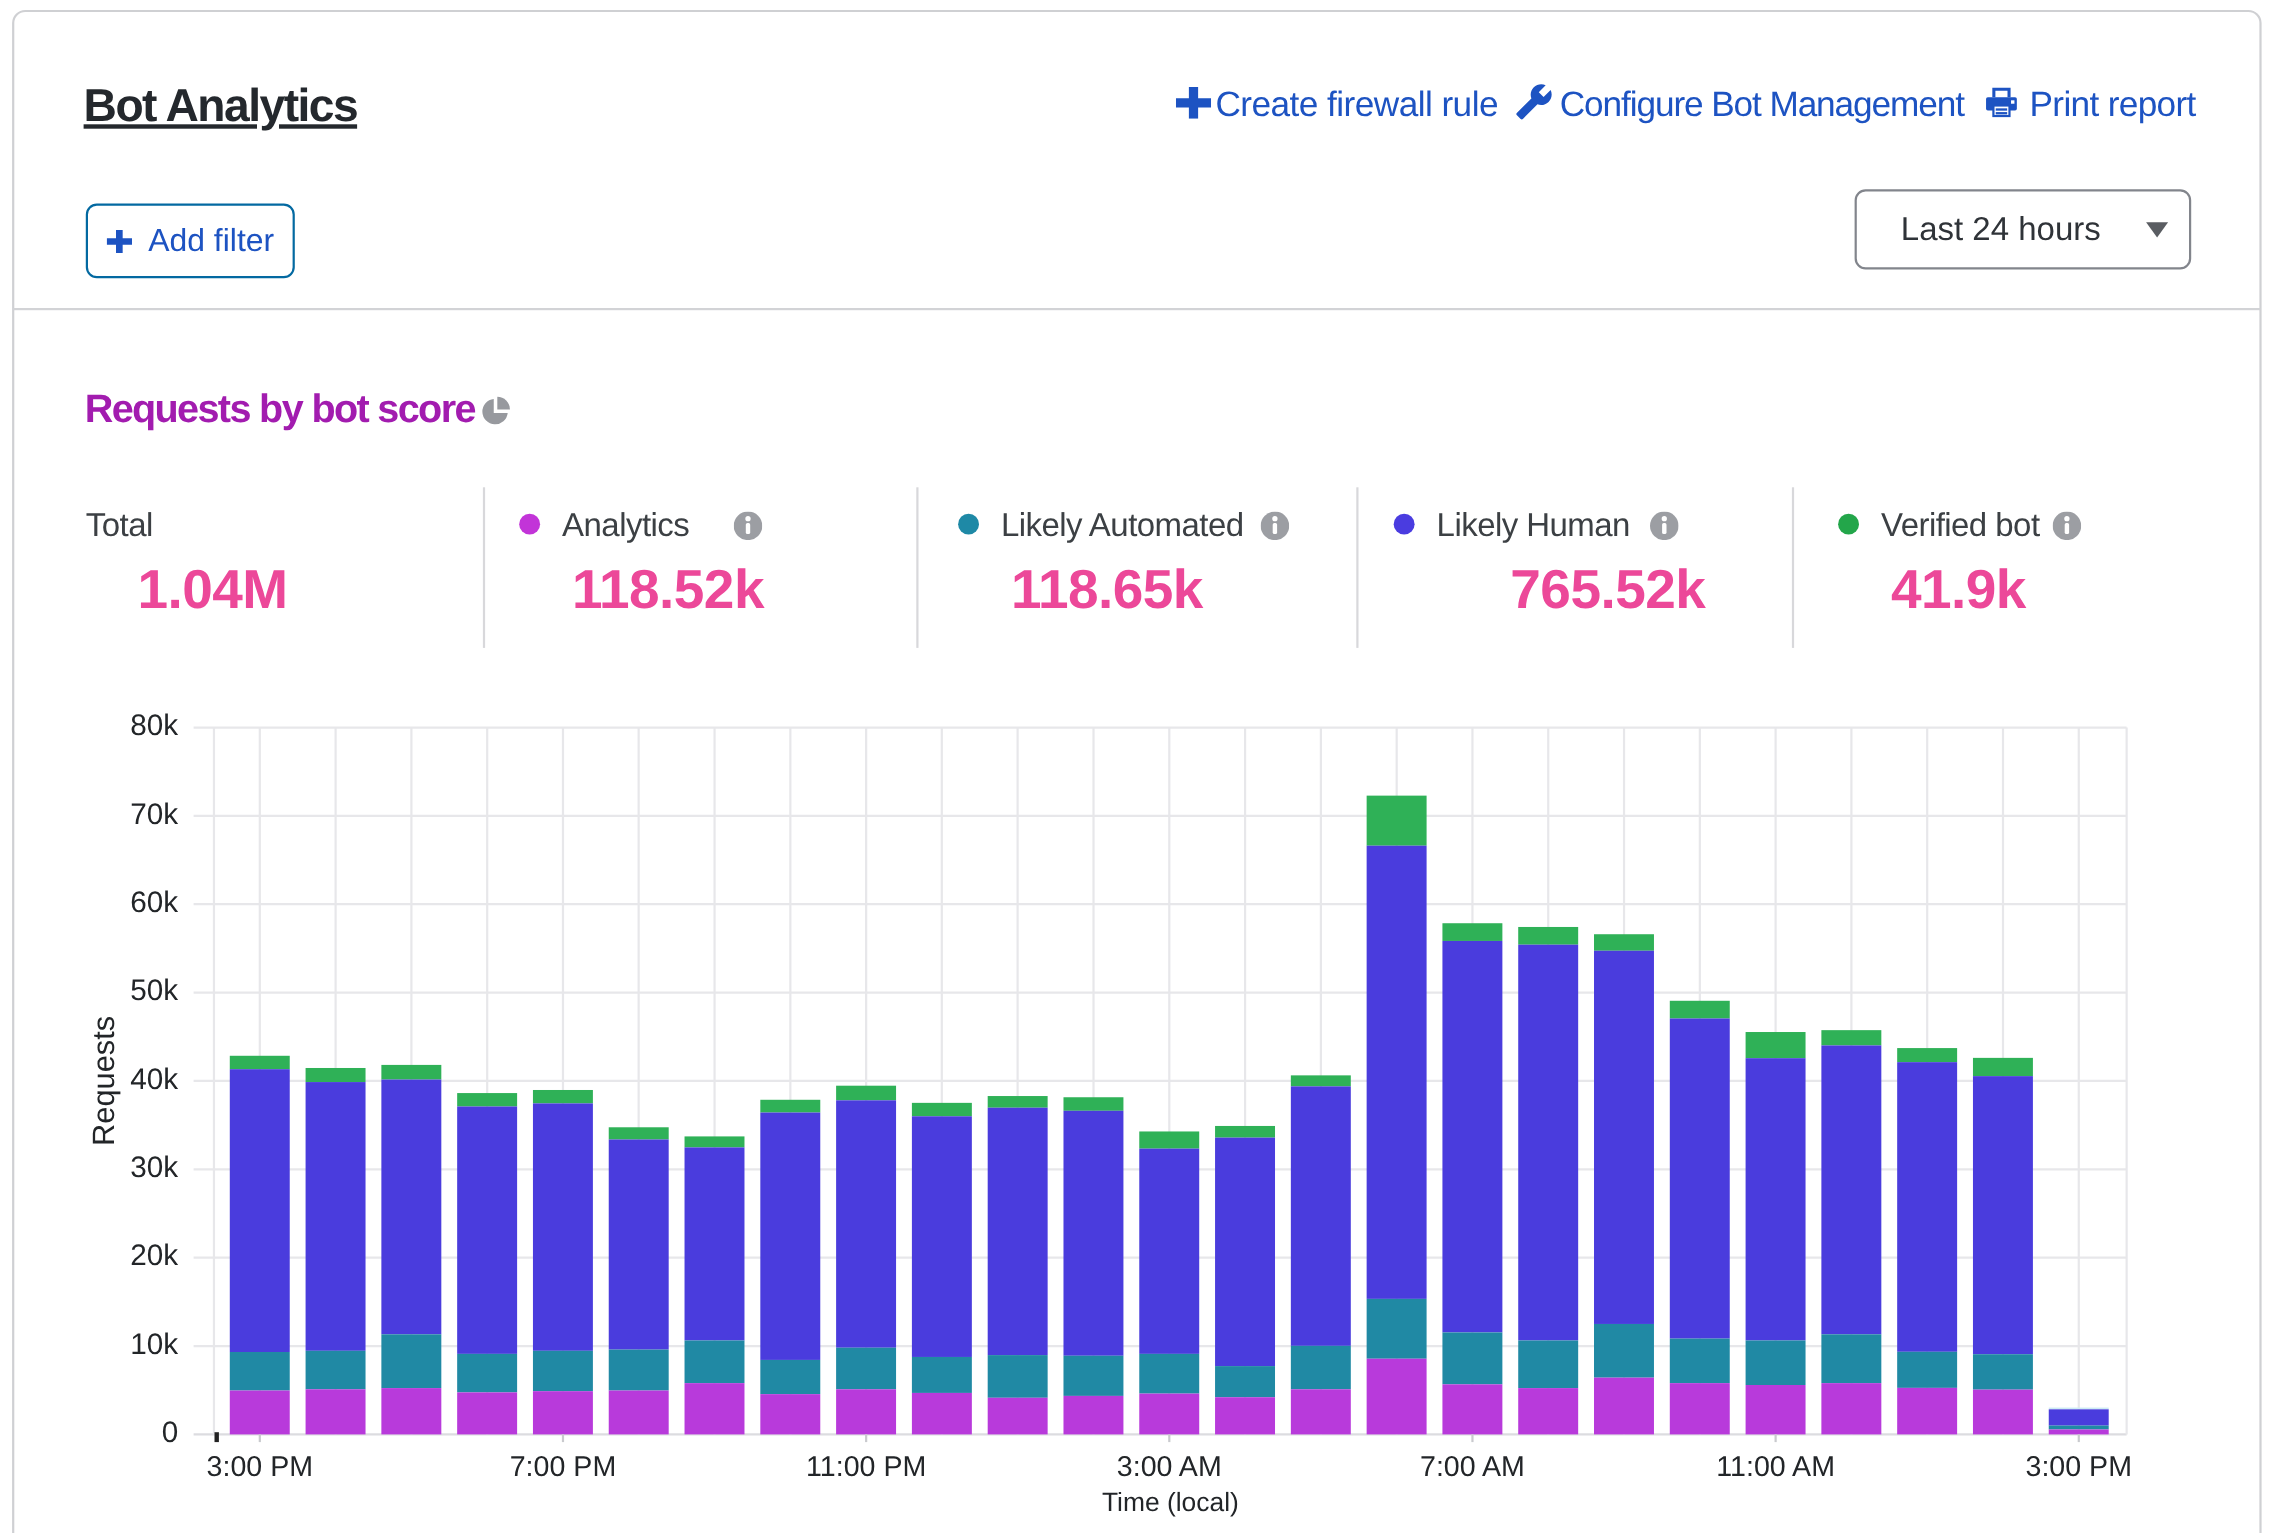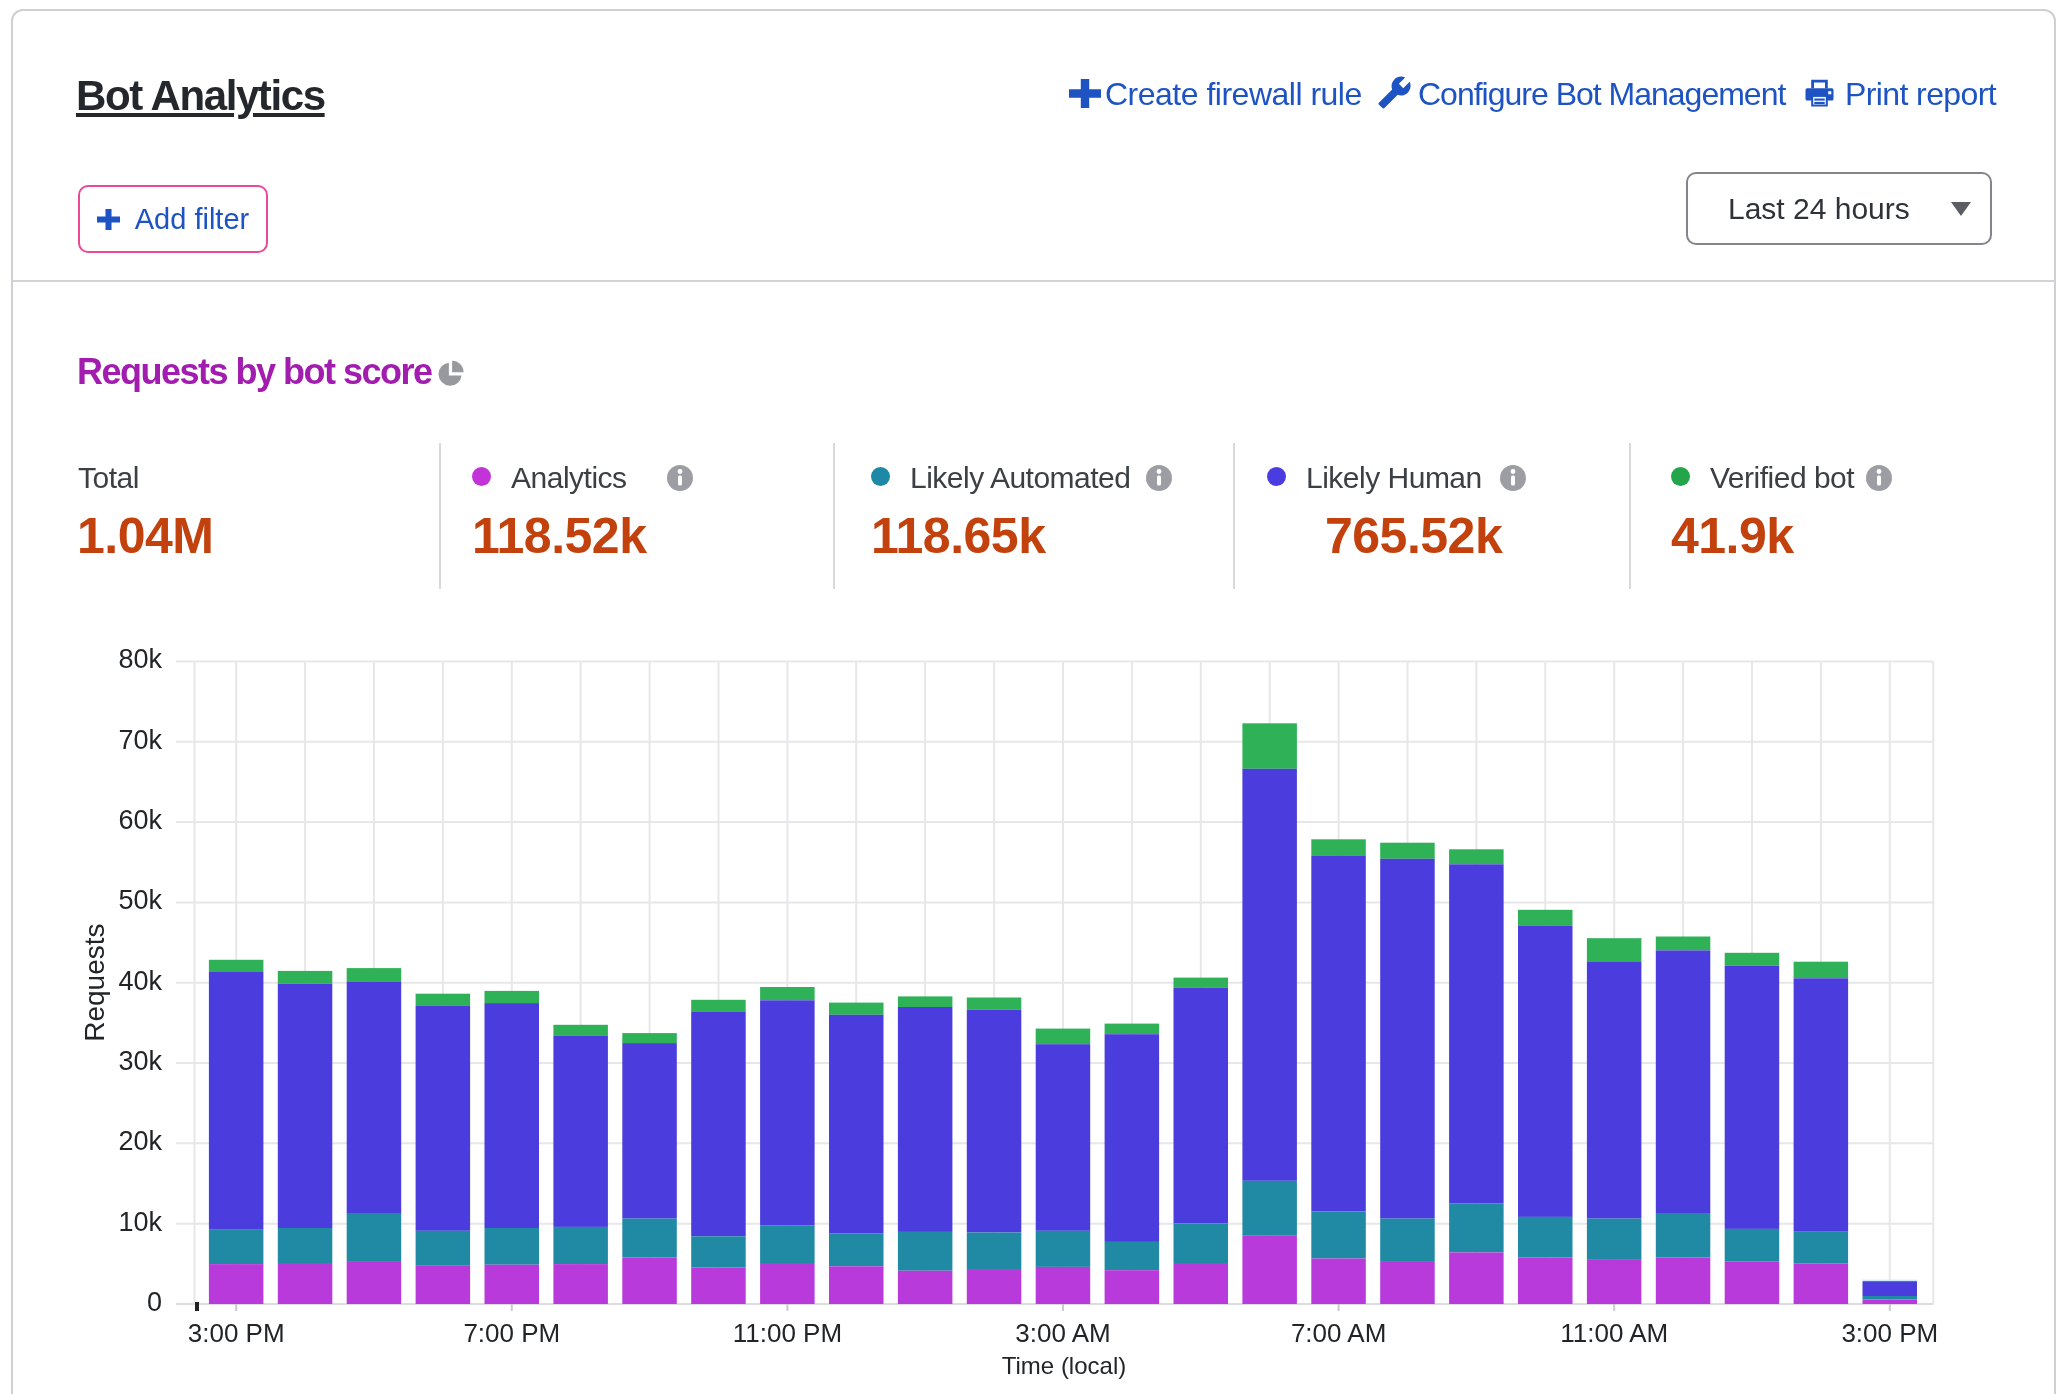--- a/index.html
+++ b/index.html
@@ -5,33 +5,33 @@
 * { margin:0; padding:0; box-sizing:border-box; }
 html,body { width:2070px; height:1394px; background:#fff; overflow:hidden;
   font-family:"Liberation Sans", sans-serif; position:relative; }
 .card { position:absolute; left:11px; top:9px; width:2045px; height:1600px;
   border:2px solid #cfd0d3; border-radius:12px; }
 .hsep { position:absolute; left:12px; top:280px; width:2043px; height:2px; background:#d2d3d6; }
 .title { position:absolute; left:76px; top:72px; font-size:42px; font-weight:700;
   letter-spacing:-1.4px; color:#24282d;text-decoration:underline; }
 .link { position:absolute; top:76px; font-size:32px; color:#1d53c2; letter-spacing:-0.6px; }
 .addfilter { position:absolute; left:78px; top:185px; width:190px; height:68px;
-  border:2px solid #ec4899; border-radius:10px; display:flex; align-items:center;
+  border:2px solid #0369a1; border-radius:10px; display:flex; align-items:center;
   justify-content:center; color:#1d53c2; font-size:29px; }
 .select { position:absolute; left:1686px; top:172px; width:306px; height:73px;
   border:2px solid #82858c; border-radius:10px; display:flex; align-items:center;
   color:#2f3338; font-size:30px; padding-left:40px; }
 .caret { position:absolute; right:19px; top:28px; width:0; height:0;
   border-left:10px solid transparent; border-right:10px solid transparent;
   border-top:14px solid #5a5d62; }
 .sectitle { position:absolute; left:77px; top:351px; font-size:36px; font-weight:700;
   letter-spacing:-1.5px; color:#a21caf; }
 .slabel { position:absolute; top:461px; font-size:30px; color:#3c4044; letter-spacing:-0.5px; }
 .sval { position:absolute; top:507px; font-size:50px; font-weight:700;
-  letter-spacing:-0.5px; color:#c2410c; }
+  letter-spacing:-0.5px; color:#ec4899;margin-left:48px; }
 .dot { position:absolute; top:467px; width:19px; height:19px; border-radius:50%; }
 .sdiv { position:absolute; top:443px; width:2px; height:146px; background:#d8d8db; }
 .chart { position:absolute; left:0; top:620px; }
 svg text { font-family:"Liberation Sans", sans-serif; }
 </style>
 </head>
 <body>
 <div class="card"></div>
 <div class="hsep"></div>
 <div class="title">Bot Analytics</div>

